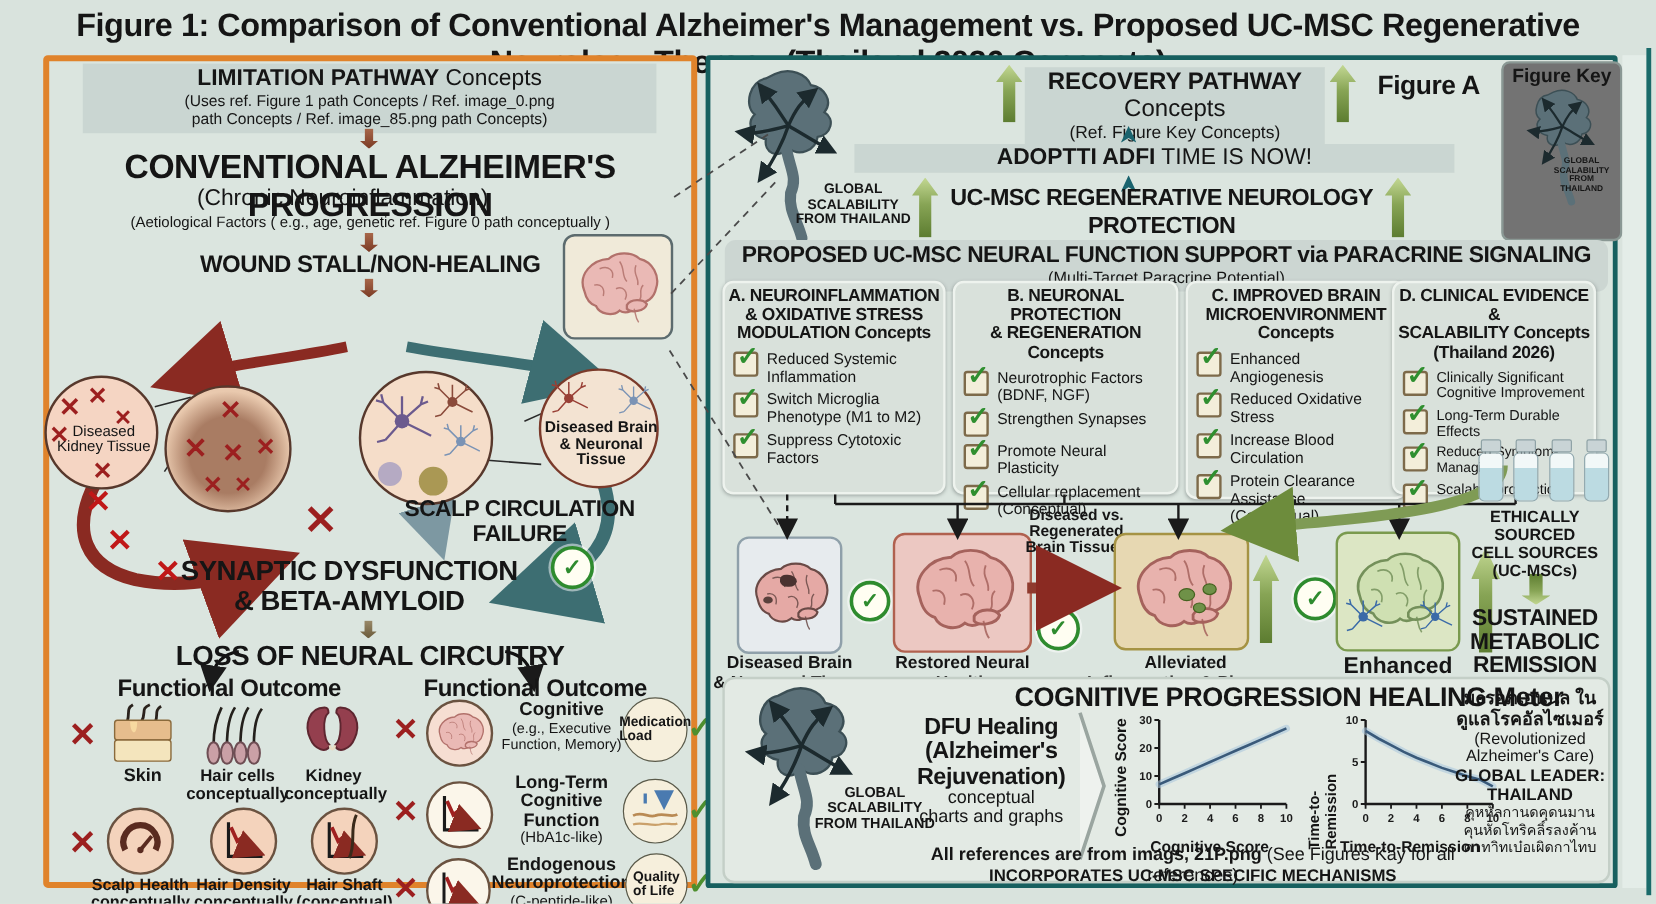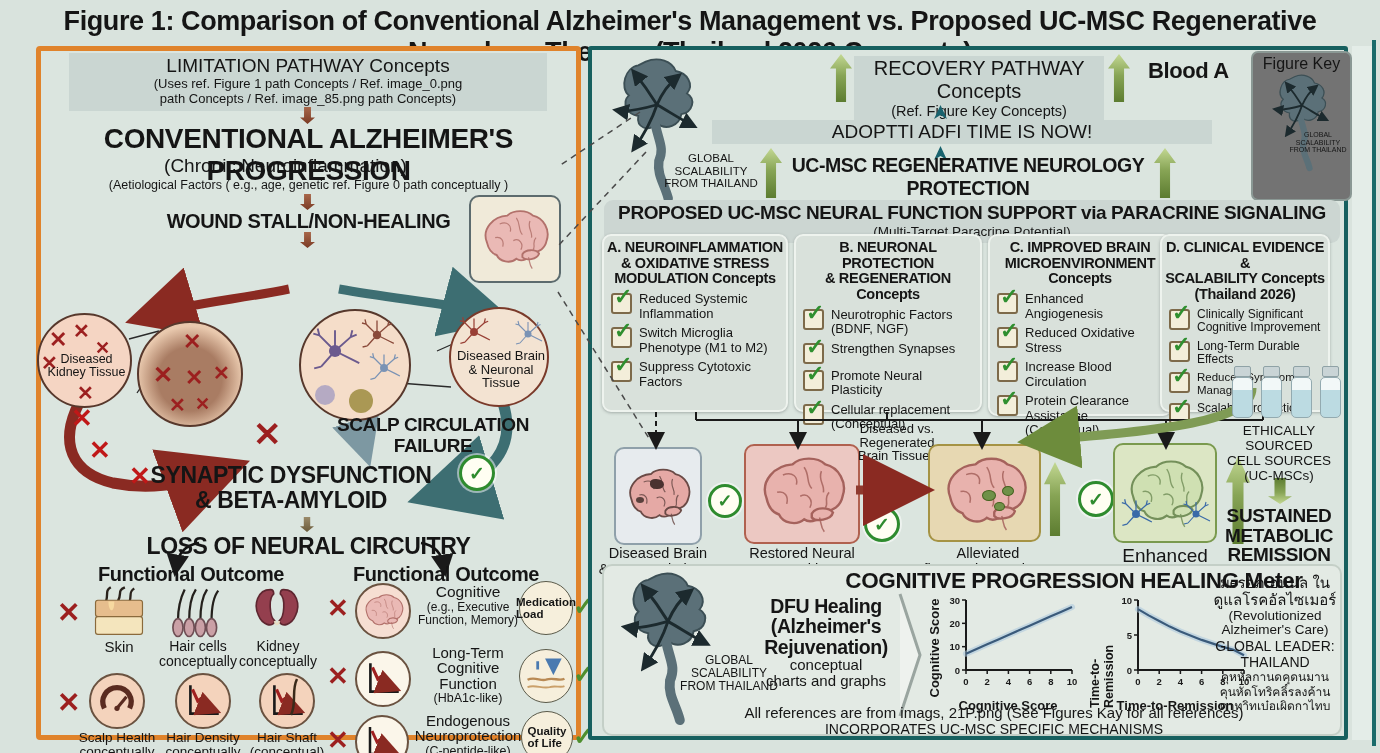--- a/index.html
+++ b/index.html
@@ -1,21 +1,21 @@
 <!DOCTYPE html>
 <html><head>
 <meta charset="utf-8">
 <style>
   html,body{margin:0;padding:0;}
   body{width:1380px;height:753px;position:relative;overflow:hidden;
        background:#d9e3dd;font-family:"Liberation Sans",sans-serif;color:#151515;}
   .p{position:absolute;}
   .pre{white-space:pre-line;}
   .ctr{text-align:center;}
-  .bold{font-weight:400;}
+  .bold{font-weight:700;}
   .band{background:rgba(196,208,206,.75);}
   .stripes{background:repeating-linear-gradient(180deg,rgba(176,192,192,.28) 0 24px,rgba(0,0,0,0) 24px 50px);}
   
   #left-panel{left:36px;top:46px;width:545px;height:694px;border:5px solid #e0832b;border-radius:4px;background:#dbe5df;box-sizing:border-box;}
   #right-panel{left:588px;top:46px;width:760px;height:694px;border:4px solid #17605f;border-radius:3px;background:#dbe5df;box-sizing:border-box;}
   #edge-strip{left:1352px;top:46px;width:20px;height:694px;background:#e4ede8;}
   #edge-line{left:1372px;top:40px;width:4px;height:706px;background:#1a6b6a;}
   .title{font-weight:700;letter-spacing:-0.4px;}
   
   .garr{background:linear-gradient(180deg,#c3d893 0%,#87a455 45%,#5c7c30 100%);
@@ -343,21 +343,21 @@
   <div class="p ctr pre bold" style="left:44px;top:102px;width:150px;font-size:11.5px;line-height:1.1;">GLOBAL
 SCALABILITY
 FROM THAILAND</div>
 
   <div class="p garr" style="left:238px;top:4px;width:22px;height:48px;"></div>
   <div class="p ctr band" style="left:262px;top:6px;width:250px;padding:1px 0;">
     <div style="font-size:20px;"><span class="bold">RECOVERY PATHWAY</span><span> Concepts</span></div>
     <div style="font-size:14.5px;">(Ref. Figure Key Concepts)</div>
   </div>
   <div class="p garr" style="left:516px;top:4px;width:22px;height:48px;"></div>
-  <div class="p title" style="left:556px;top:8px;font-size:22px;">Blood A</div>
+  <div class="p title" style="left:556px;top:8px;font-size:22px;">Figure A</div>
 
   <div class="p" style="left:659px;top:1px;width:97px;height:146px;background:#737373;border:2px solid #8a9894;border-radius:7px;">
     <div class="ctr bold" style="font-size:16px;margin-top:2px;">Figure Key</div>
     <svg style="margin:0 auto;" width="70" height="100" viewBox="0 0 100 160">
         <use href="#thmap"></use>
       </svg>
     <div class="p ctr pre bold" style="left:36px;top:78px;width:58px;font-size:7px;line-height:1.1;">GLOBAL
 SCALABILITY
 FROM THAILAND</div>
   </div>

